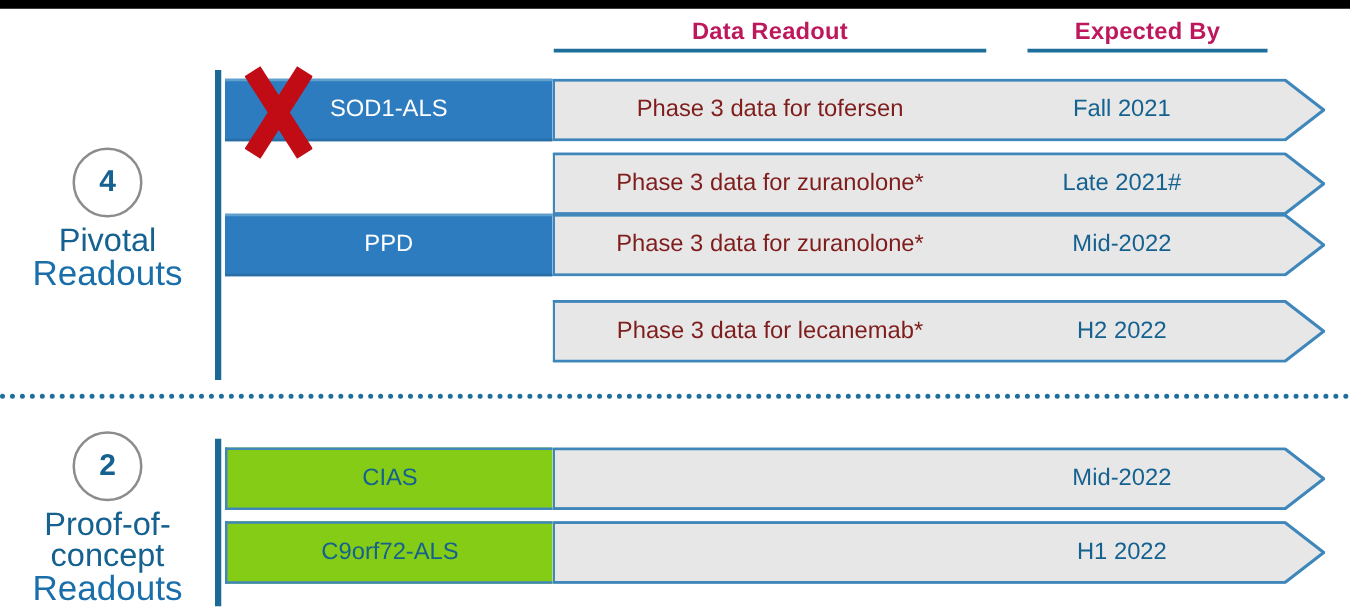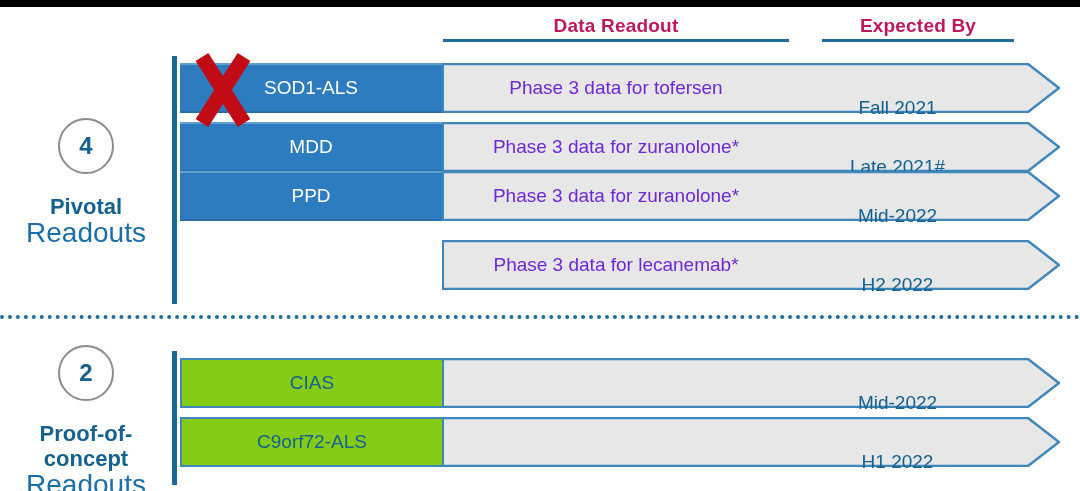--- a/index.html
+++ b/index.html
@@ -106,53 +106,52 @@
     left: 262px; top: 0;
     width: 618px; height: 50px;
     pointer-events: none;
   }
   .row .readout {
     position: absolute;
     left: 262px; top: 0;
     width: 348px; height: 50px;
     display: flex; align-items: center; justify-content: center;
     font-size: 19px;
-    color: #6d28d9;
+    color: #7f1d1d;
   }
   .row .expected {
     position: absolute;
     left: 610px; top: 0;
     width: 215px; height: 50px;
     display: flex; align-items: center; justify-content: center;
     font-size: 19px;
     color: #15618f;
-    margin-top: 20px;
   }
 
   
   .badge-col {
     position: absolute;
     text-align: center;
     width: 160px;
     left: 6px;
   }
   .badge-circle {
     width: 52px; height: 52px;
     margin: 0 auto;
     border: 2px solid #8c8c8c;
     border-radius: 50%;
     display: flex; align-items: center; justify-content: center;
     font-size: 24px;
     font-weight: bold;
     color: #15618f;
   }
   .badge-title {
-    margin-top: 20px;
-    font-size: 22px;
-    font-weight: bold;
+    margin-top: 6px;
+    font-size: 26px;
+    font-weight: normal;
     color: #15618f;
     line-height: 25px;
   }
   .badge-sub {
     font-size: 28px;
     color: #1a6faa;
     line-height: 27px;
   }
   #badge-pivotal { top: 118px; }
   #badge-poc { top: 345px; }
@@ -212,21 +211,20 @@
     <div class="label">SOD1-ALS</div>
     <div class="arrow"></div>
     <svg class="arrow-outline" viewBox="0 0 618 50" preserveAspectRatio="none">
       <polyline points="1,1 586,1 617,25 586,49 1,49" fill="none" stroke="#3f87bb" stroke-width="2.5" vector-effect="non-scaling-stroke"></polyline>
     </svg>
     <div class="readout">Phase 3 data for tofersen</div>
     <div class="expected">Fall 2021</div>
   </div>
 
   <div class="row dark" style="top:72px">
-    <div class="label">MDD</div>
     <div class="arrow"></div>
     <svg class="arrow-outline" viewBox="0 0 618 50" preserveAspectRatio="none">
       <polyline points="1,1 586,1 617,25 586,49 1,49" fill="none" stroke="#3f87bb" stroke-width="2.5" vector-effect="non-scaling-stroke"></polyline>
     </svg>
     <div class="readout">Phase 3 data for zuranolone*</div>
     <div class="expected">Late 2021#</div>
   </div>
 
   <div class="row dark" style="top:121px">
     <div class="label">PPD</div>

